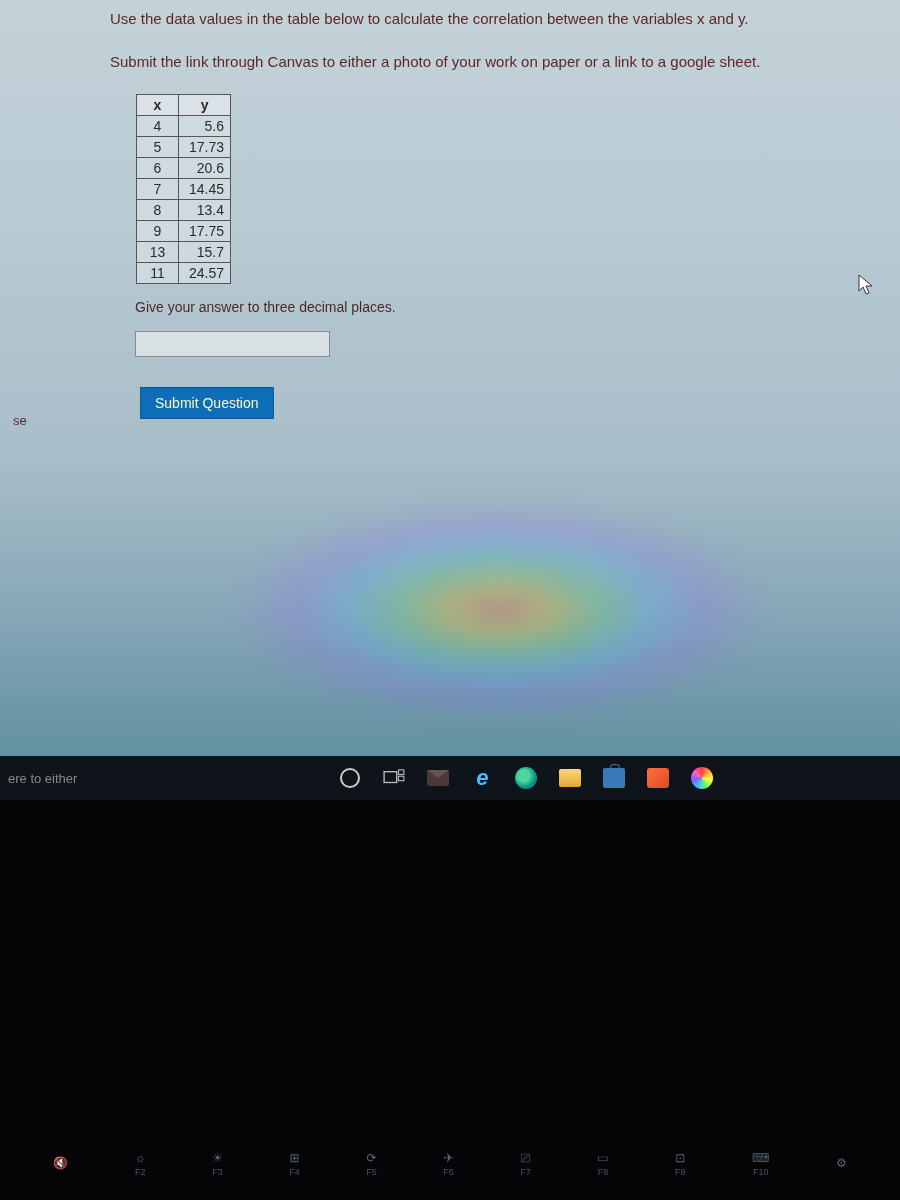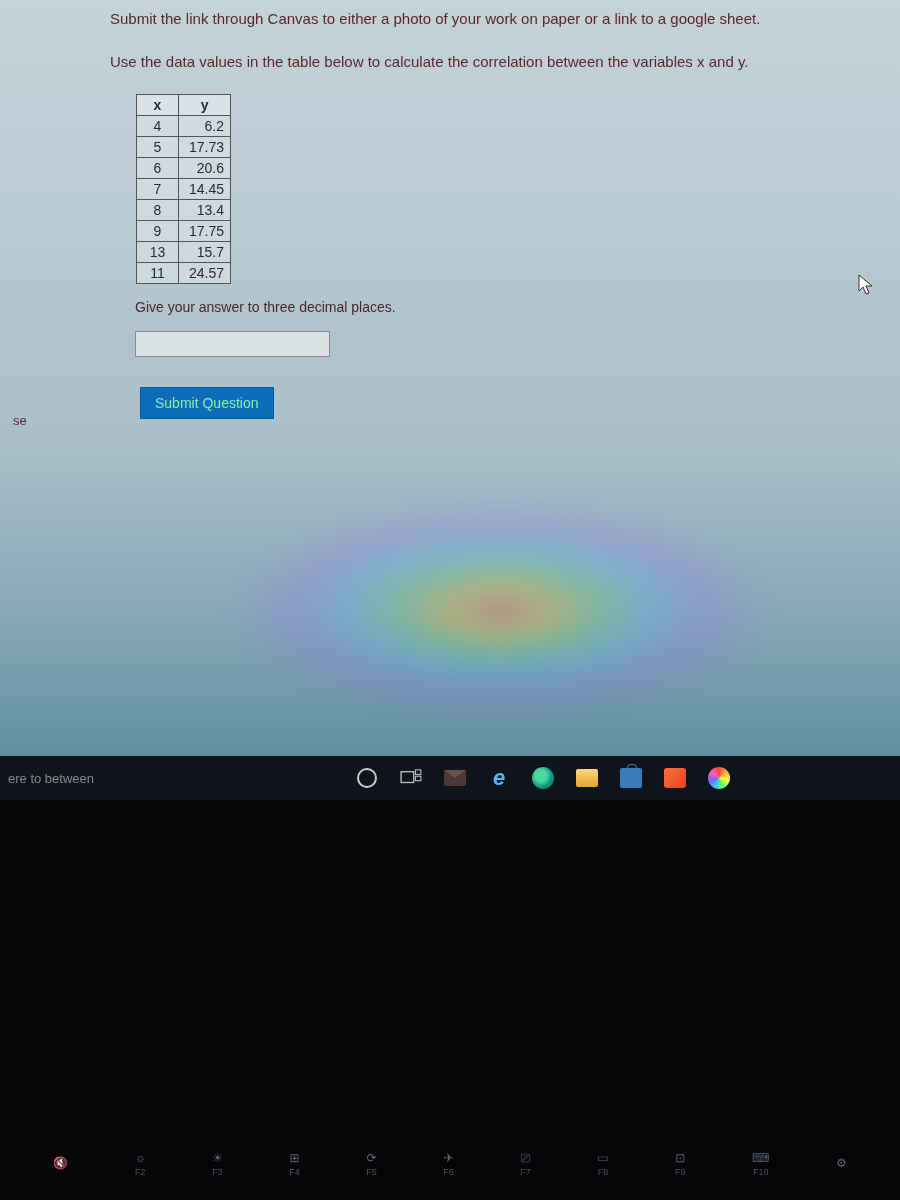--- a/index.html
+++ b/index.html
@@ -75,21 +75,21 @@
       border: 1px solid #888;
       background: rgba(235, 238, 240, 0.7);
       padding: 3px 6px;
       font-size: 14px;
     }
     .submit-btn {
       display: inline-block;
       margin: 30px 0 0 30px;
       padding: 7px 14px;
       background: #0d6db8;
-      color: #86efac;
+      color: #fef9c3;
       font-size: 14px;
       border: 1px solid #0a5a9a;
       cursor: pointer;
     }
     .rainbow-glare {
       position: absolute;
       top: 470px;
       left: 160px;
       width: 680px;
       height: 280px;
@@ -248,34 +248,34 @@
     }
   </style>
 </head>
 <body>
 
 <div class="screen-area">
 
   <div class="left-tab">se</div>
 
   <div class="content-panel">
+    <p class="instruction-text">Use the data values in the table below to calculate the correlation between the variables x and y.</p>
     <p class="instruction-text">Submit the link through Canvas to either a photo of your work on paper or a link to a google sheet.</p>
-    <p class="instruction-text">Use the data values in the table below to calculate the correlation between the variables x and y.</p>
 
     <table class="data-table">
       <thead>
         <tr>
           <th>x</th>
           <th>y</th>
         </tr>
       </thead>
       <tbody>
         <tr>
             <td>4</td>
-            <td class="y-col">6.2</td>
+            <td class="y-col">5.6</td>
           </tr>
         <tr>
             <td>5</td>
             <td class="y-col">17.73</td>
           </tr>
         <tr>
             <td>6</td>
             <td class="y-col">20.6</td>
           </tr>
         <tr>
@@ -312,21 +312,21 @@
   <div class="rainbow-glare"></div>
 
   <div class="cursor-arrow">
     <svg width="18" height="24" viewBox="0 0 18 24">
       <path d="M1 1 L1 17 L5 13 L8 20 L11 19 L8 12 L14 12 Z" fill="#fff" stroke="#333" stroke-width="1"></path>
     </svg>
   </div>
 </div>
 
 <div class="taskbar">
-  <span class="search-text">ere to between</span>
+  <span class="search-text">ere to either</span>
   <div class="taskbar-icons">
     <div class="tb-icon">
         <div class="cortana-ring"></div>
       </div>
     <div class="tb-icon task-view-icon">
       <svg viewBox="0 0 24 20">
           <rect x="1" y="3" width="14" height="12" fill="none" stroke="#bbb" stroke-width="1.5"></rect>
           <rect x="17" y="1" width="6" height="5" fill="none" stroke="#bbb" stroke-width="1.2"></rect>
           <rect x="17" y="8" width="6" height="5" fill="none" stroke="#bbb" stroke-width="1.2"></rect>
         </svg>

